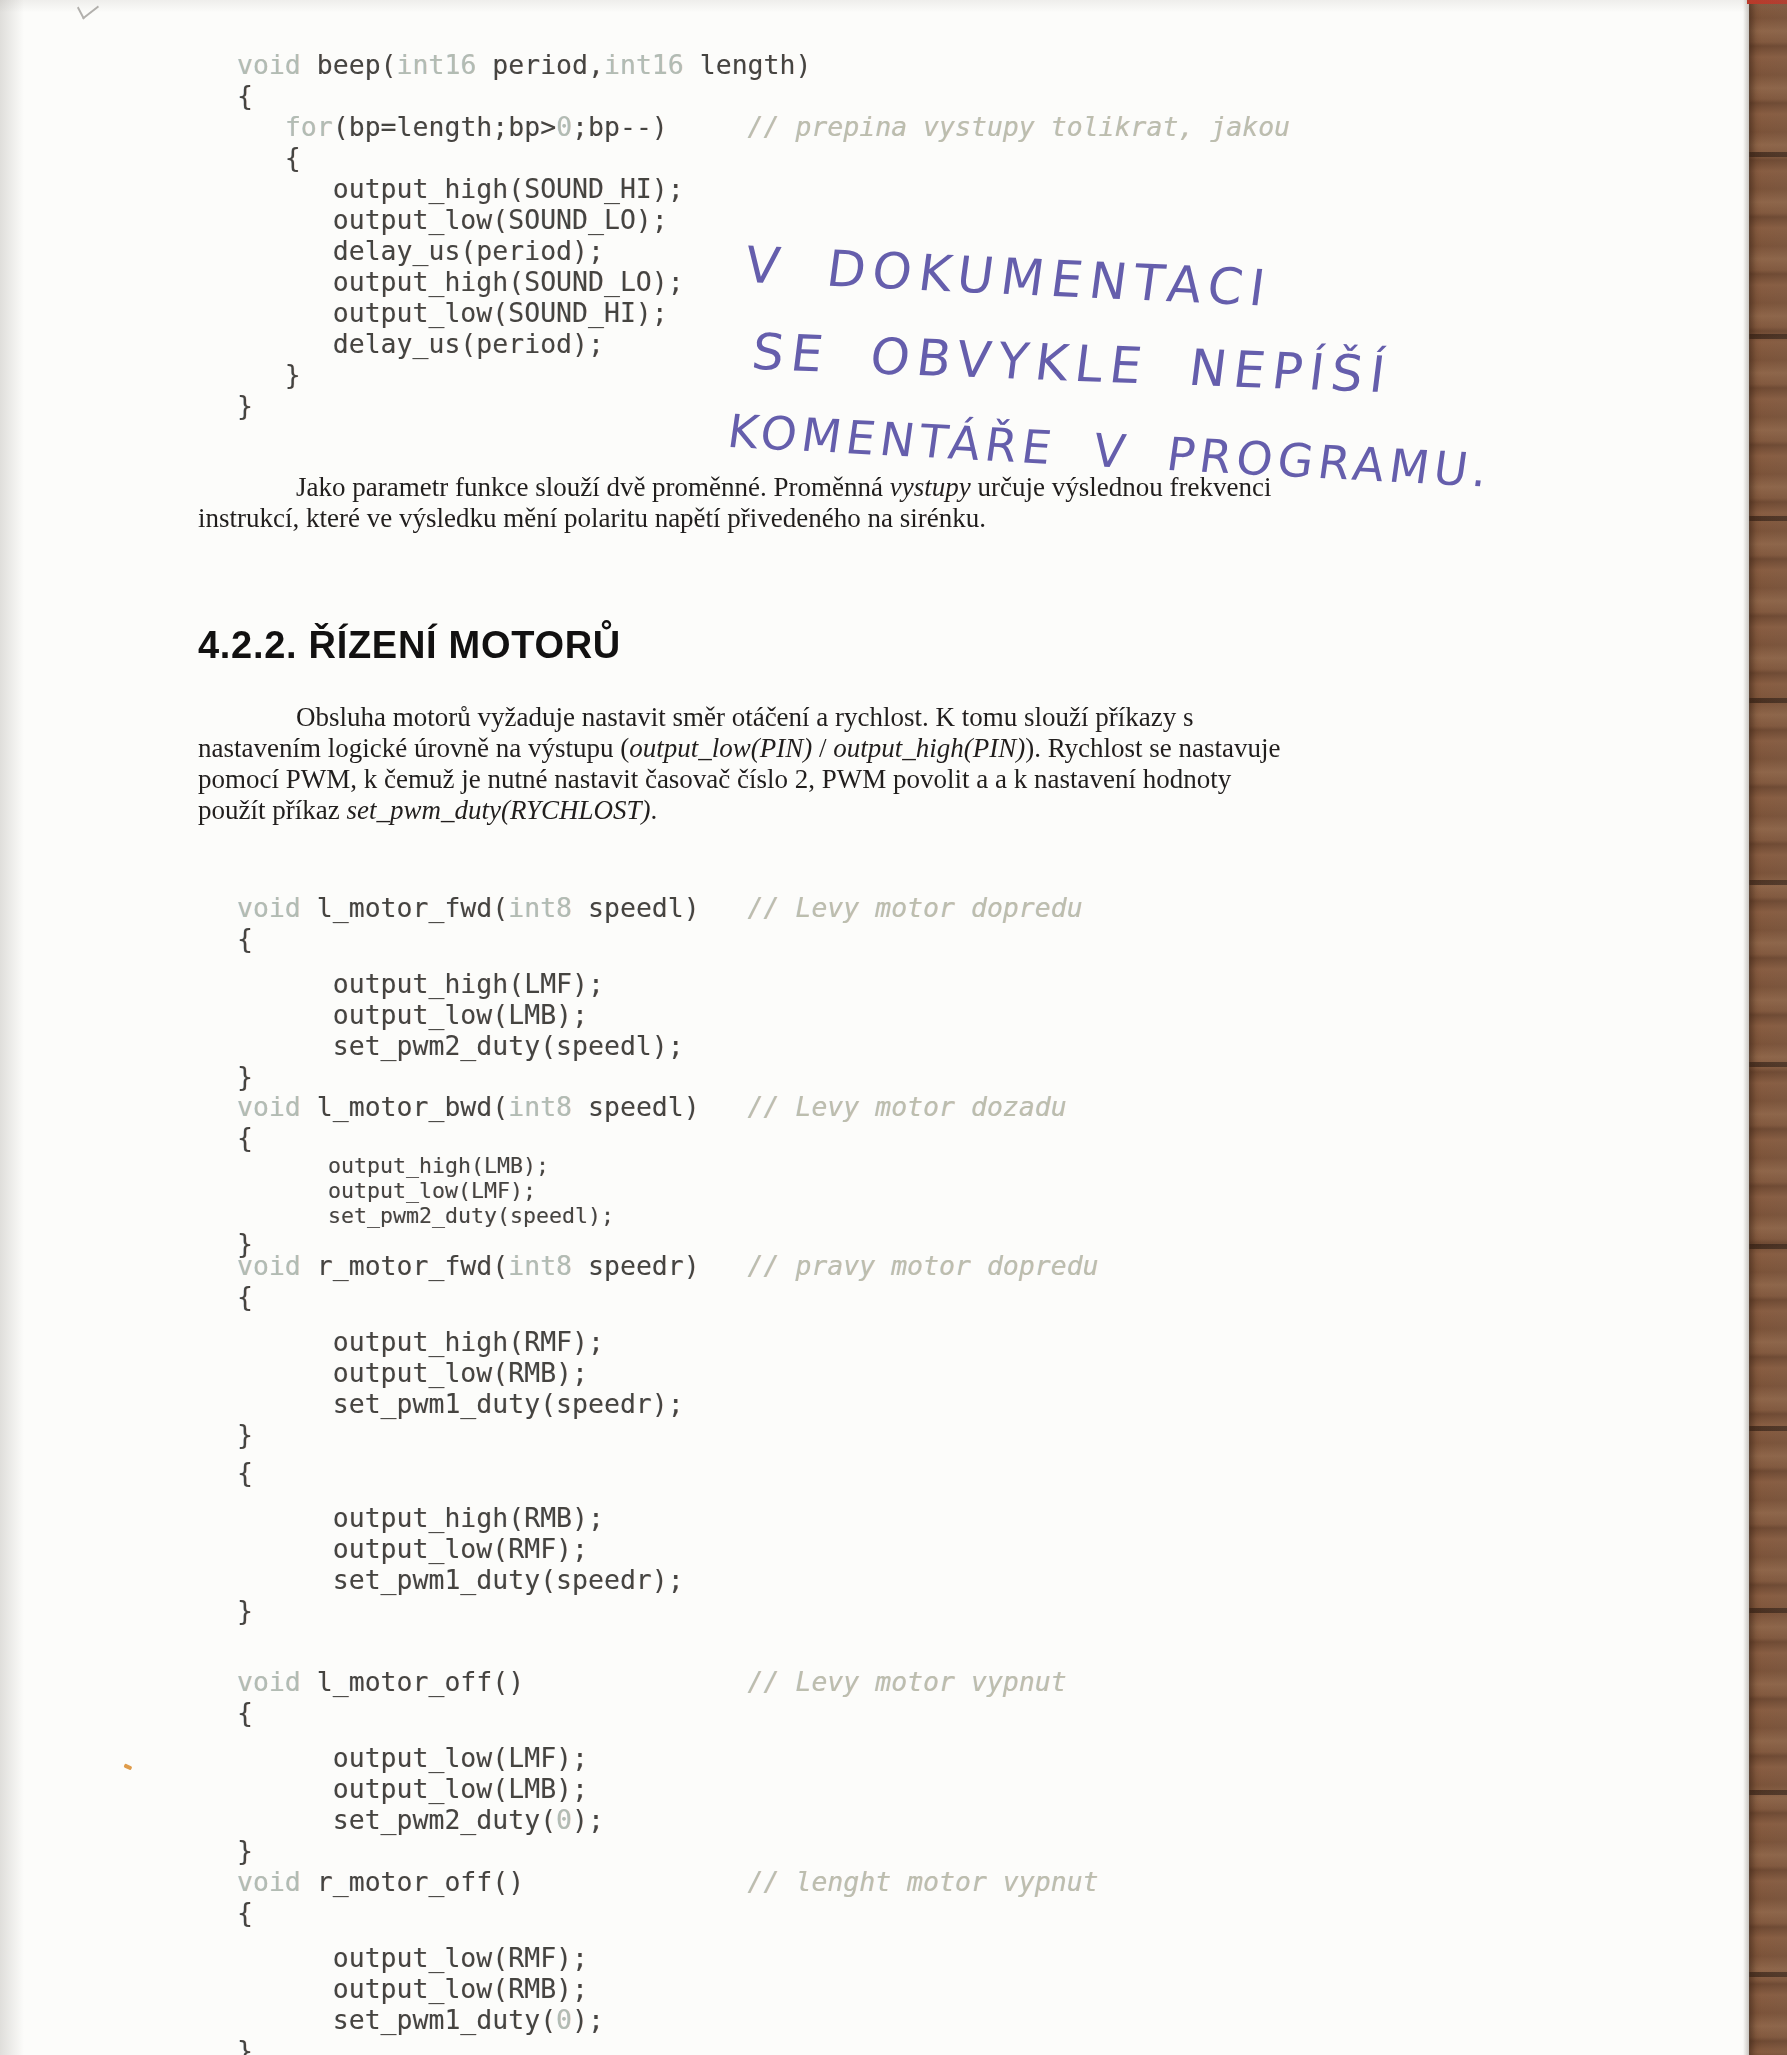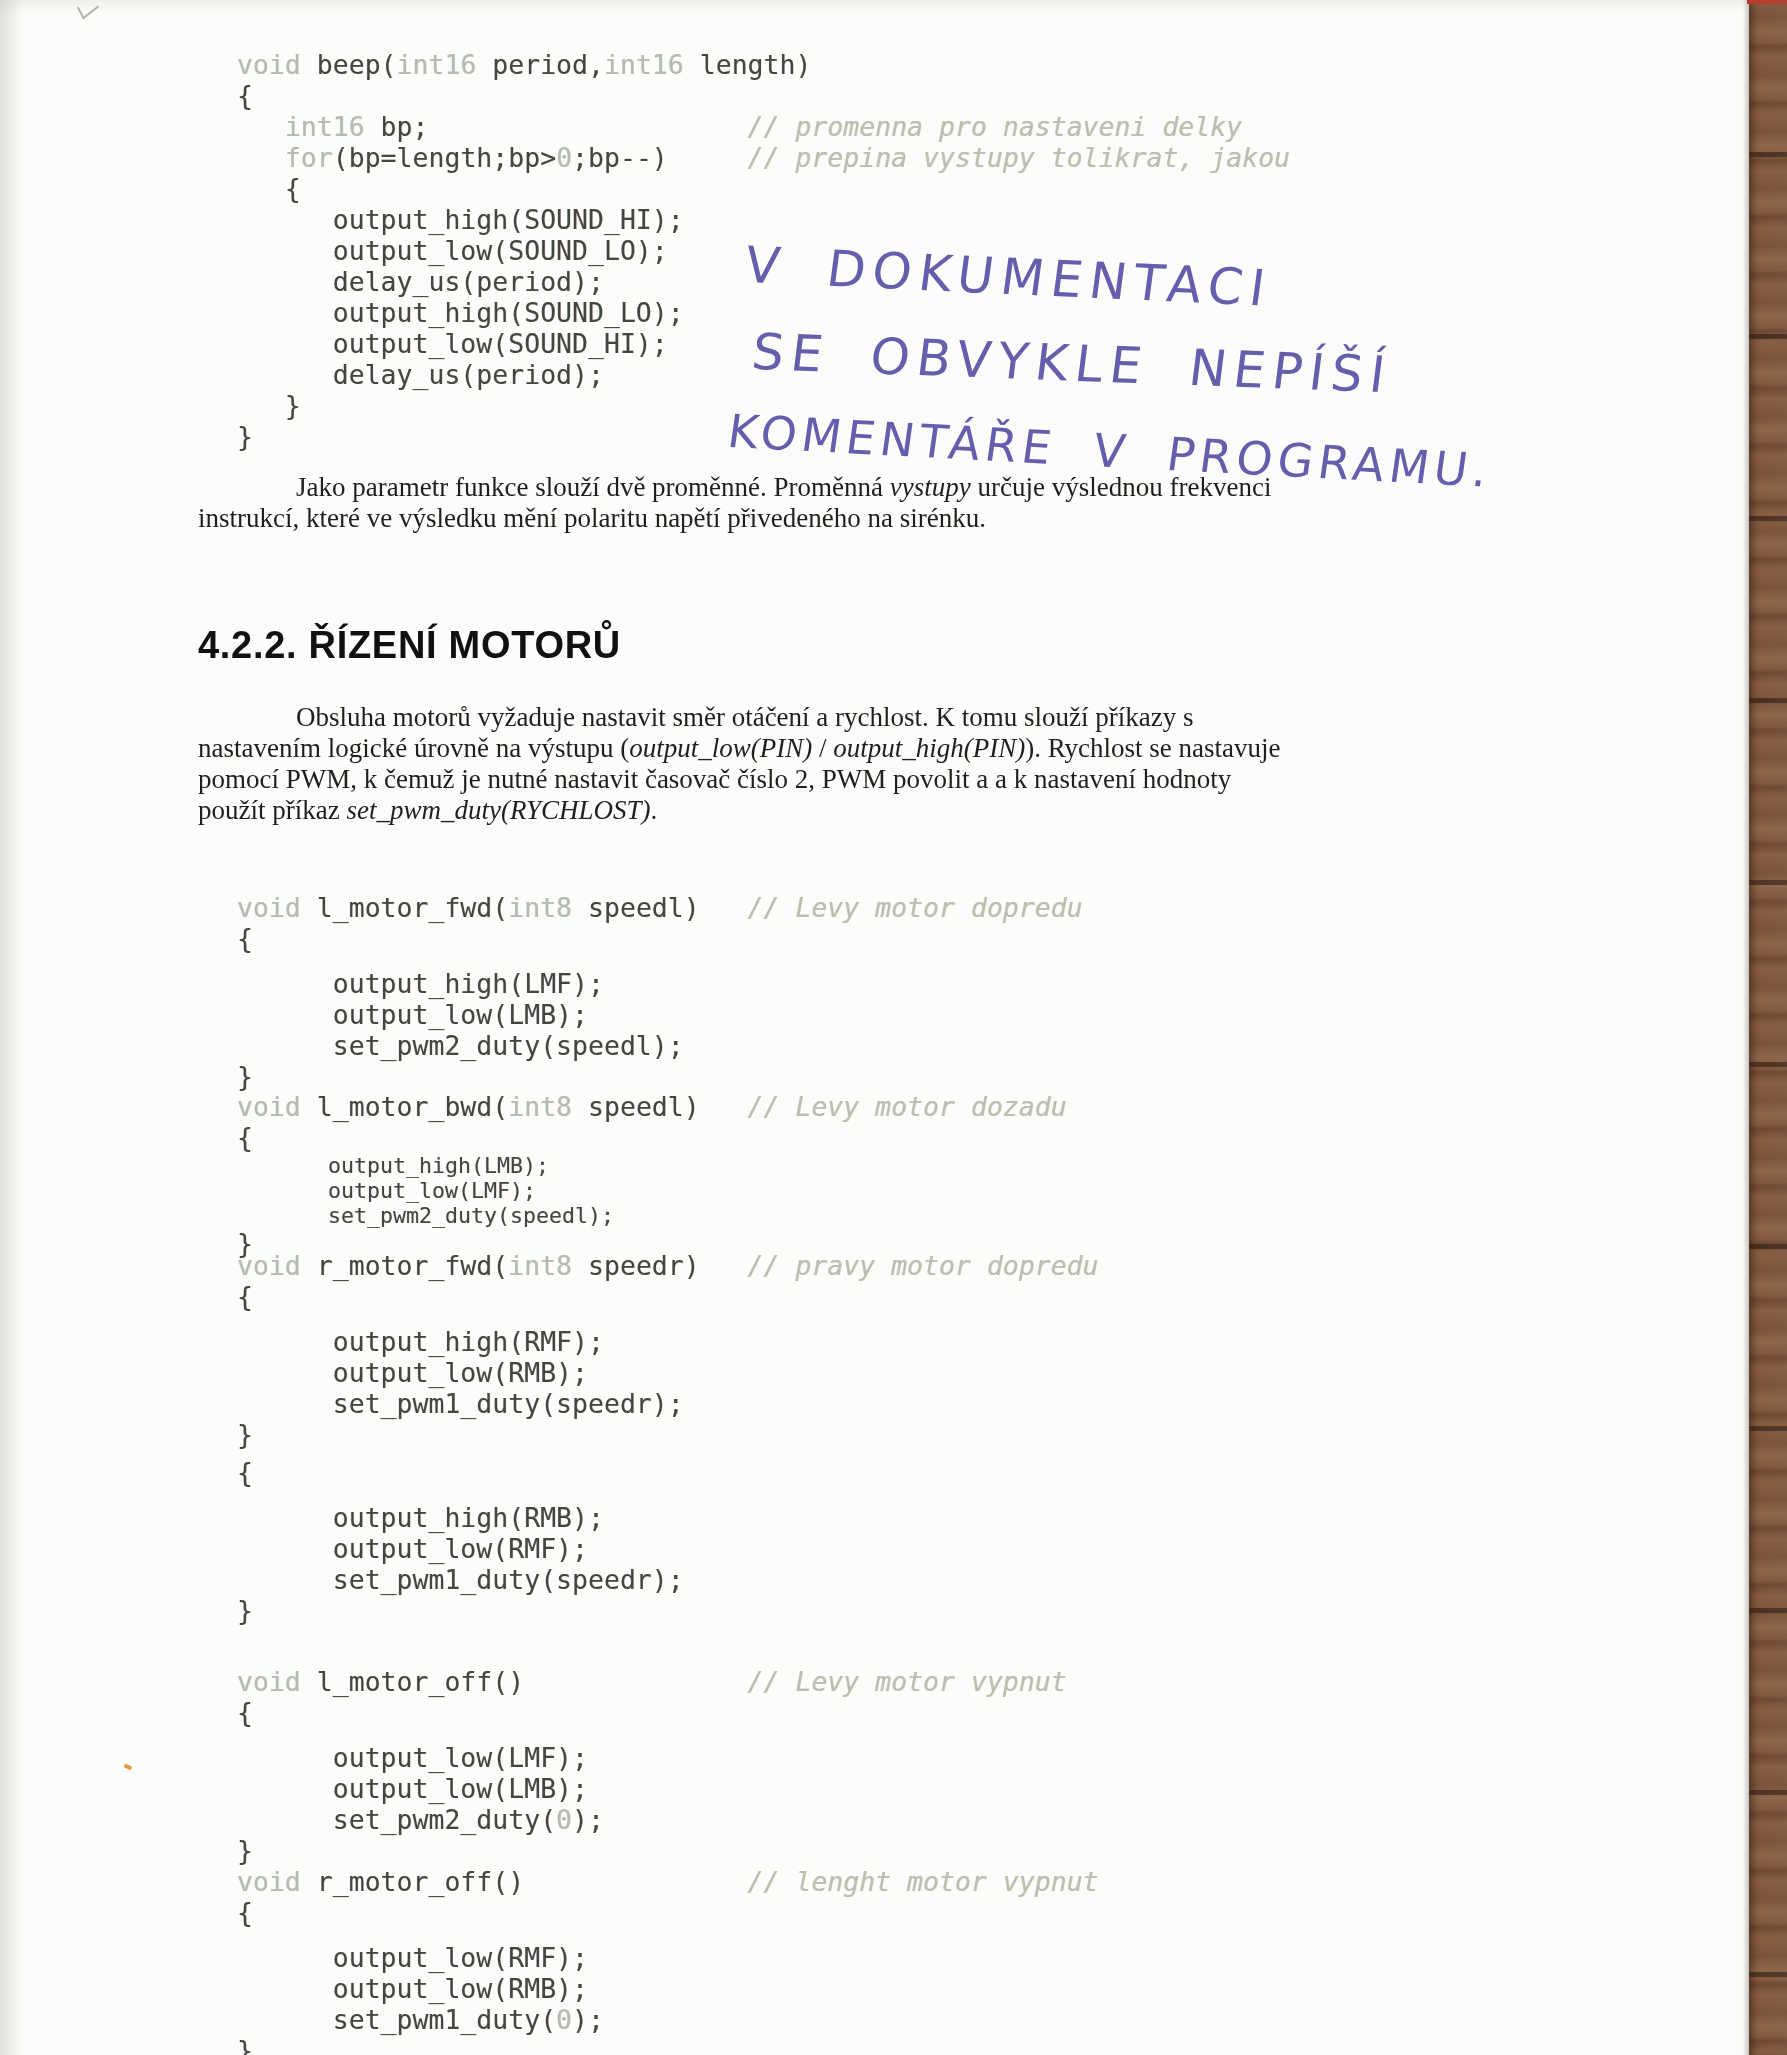--- a/index.html
+++ b/index.html
@@ -91,21 +91,20 @@
   <div id="paper-edge"></div>
   <div id="red-edge"></div>
   <div id="paper-shade"></div>
 
   <div id="checkmark"></div>
   <div id="speck"></div>
 
   <div class="code" style="top:49px">
       <div class="cl"><span class="k">void </span><span class="pl">beep(</span><span class="k">int16</span><span class="pl"> period,</span><span class="k">int16</span><span class="pl"> length)</span></div>
       <div class="cl"><span class="pl">{</span></div>
-      <div class="cl"><span class="pl">   </span><span class="k">int16</span><span class="pl"> bp;</span><span class="c">                    // promenna pro nastaveni delky</span></div>
       <div class="cl"><span class="pl">   </span><span class="k">for</span><span class="pl">(bp=length;bp&gt;</span><span class="k">0</span><span class="pl">;bp--)</span><span class="c">     // prepina vystupy tolikrat, jakou</span></div>
       <div class="cl"><span class="pl">   {</span></div>
       <div class="cl"><span class="pl">      output_high(SOUND_HI);</span></div>
       <div class="cl"><span class="pl">      output_low(SOUND_LO);</span></div>
       <div class="cl"><span class="pl">      delay_us(period);</span></div>
       <div class="cl"><span class="pl">      output_high(SOUND_LO);</span></div>
       <div class="cl"><span class="pl">      output_low(SOUND_HI);</span></div>
       <div class="cl"><span class="pl">      delay_us(period);</span></div>
       <div class="cl"><span class="pl">   }</span></div>
       <div class="cl"><span class="pl">}</span></div>

